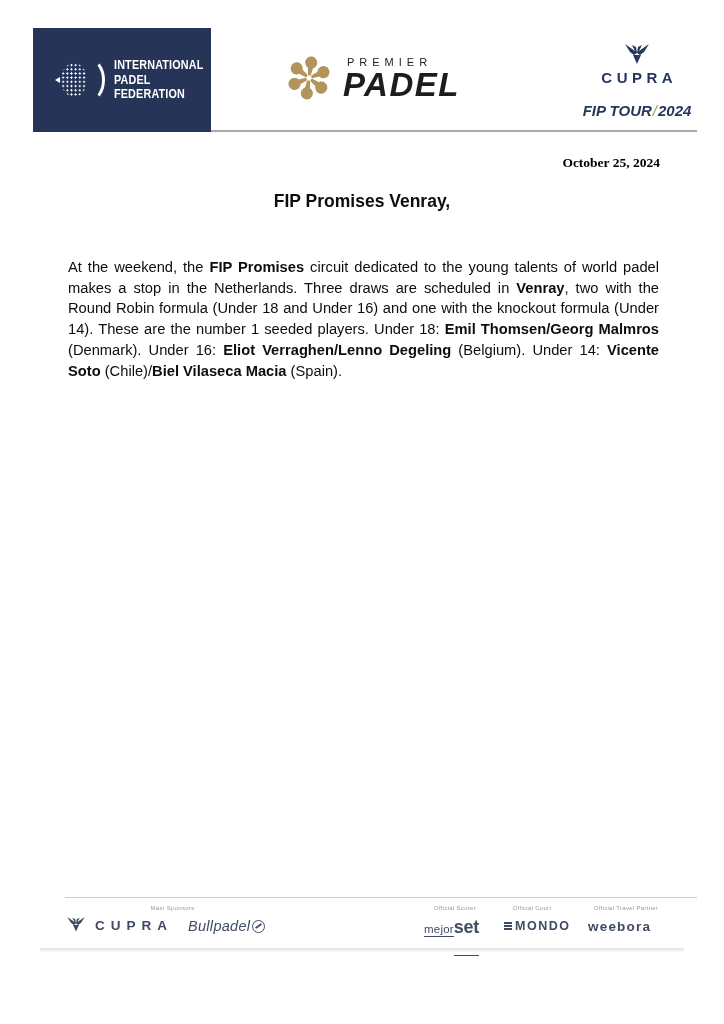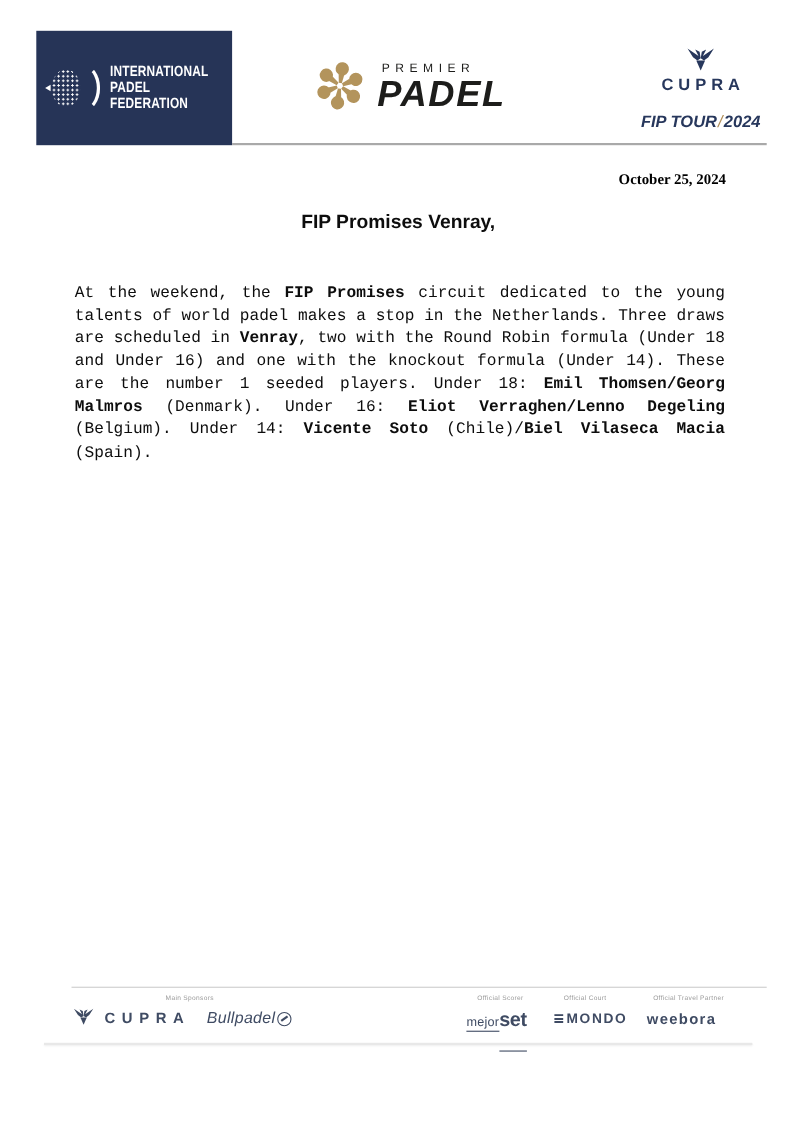--- a/index.html
+++ b/index.html
@@ -5,21 +5,21 @@
   * { margin:0; padding:0; box-sizing:border-box; }
   html,body { background:#ffffff; }
   #canvas {
     position:relative; width:724px; height:1024px; margin:0 auto;
     background:#ffffff; overflow:hidden;
     font-family:"Liberation Sans", sans-serif; color:#111;
   }
   
   .ipf-block {
     position:absolute; left:33px; top:28px; width:178px; height:104px;
-    background:#263457; display:flex; align-items:center; padding-left:10px; gap:7px;
+    background:#263457; display:flex; align-items:center; padding-left:24px; gap:7px;
   }
   .ipf-icon { position:relative; width:50px; height:46px; flex:0 0 auto; }
   .ipf-dots {
     position:absolute; left:4px; top:6px; width:26px; height:34px; border-radius:50%;
     background-image:radial-gradient(#ffffff 0.9px, rgba(0,0,0,0) 1.1px);
     background-size:4.2px 4.2px;
   }
   .ipf-arc {
     position:absolute; left:16px; top:1px; width:32px; height:44px;
     border:3px solid rgba(0,0,0,0); border-right-color:#fff; border-radius:50%;
@@ -48,21 +48,21 @@
   .date-line {
     position:absolute; right:64px; top:155px;
     font-family:"Liberation Serif", serif; font-weight:700; font-size:13.5px; color:#000;
   }
   .doc-title {
     position:absolute; left:0; top:190px; width:724px; text-align:center;
     font-size:17.5px; font-weight:700; line-height:23px; color:#0d0d0d;
   }
   .doc-body {
     position:absolute; left:68px; top:257px; width:591px;
-    font-size:14.7px; line-height:20.7px; text-align:justify; color:#0d0d0d;font-family:Liberation Mono, monospace;
+    font-size:14.7px; line-height:20.7px; text-align:justify; color:#0d0d0d;
   }
   
   .press-block { position:absolute; left:68px; top:818px; font-size:7.5px; line-height:9.5px; color:#000; }
   .press-sep { font-size:6.5px; font-weight:700; letter-spacing:1px; margin-bottom:11px; }
   .press-bold { font-weight:700; }
   .press-email { color:#222; text-decoration:underline; }
   
   .footer-rule { position:absolute; left:65px; top:897px; width:632px; height:1px; background:#cccccc; }
   .sponsor-label {
     position:absolute; top:905px; font-size:6px; color:#9a9a9a; text-align:center;

